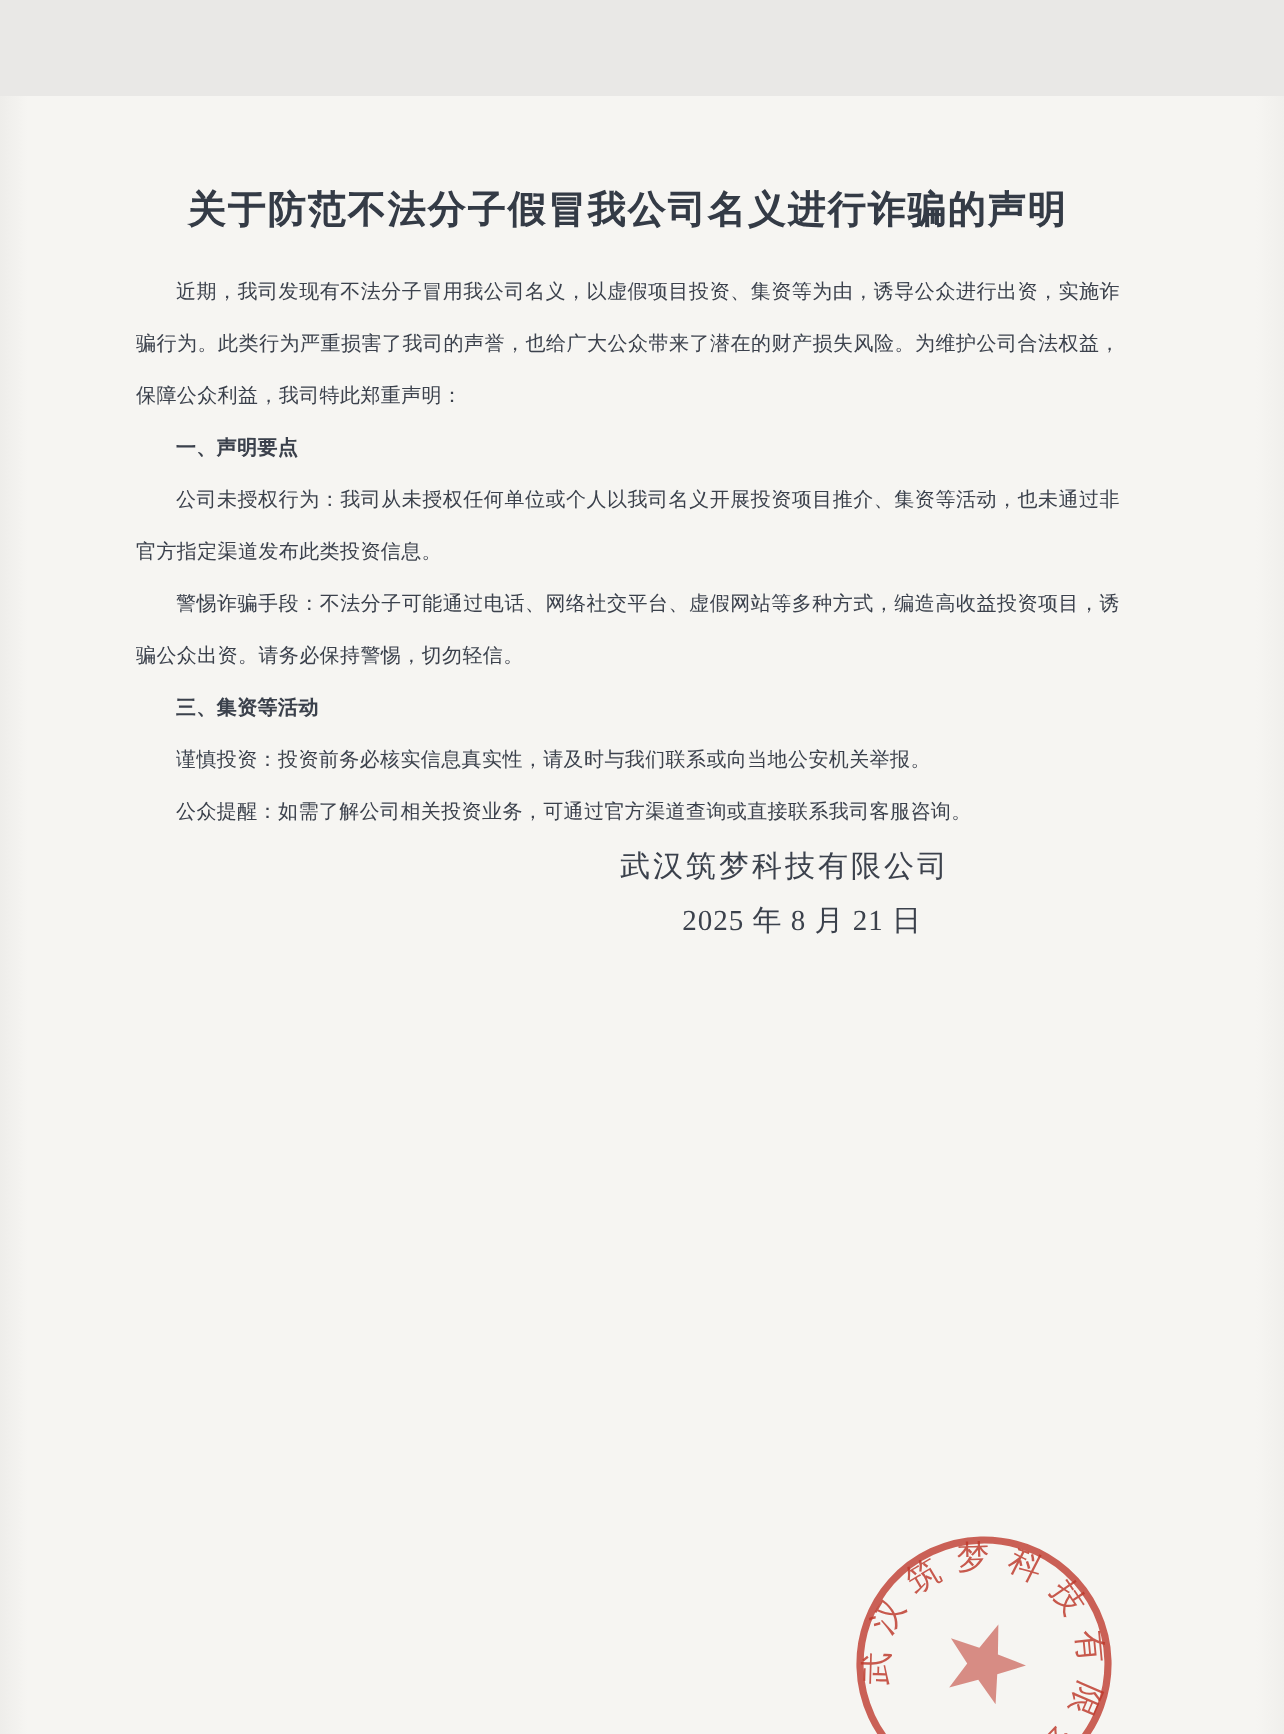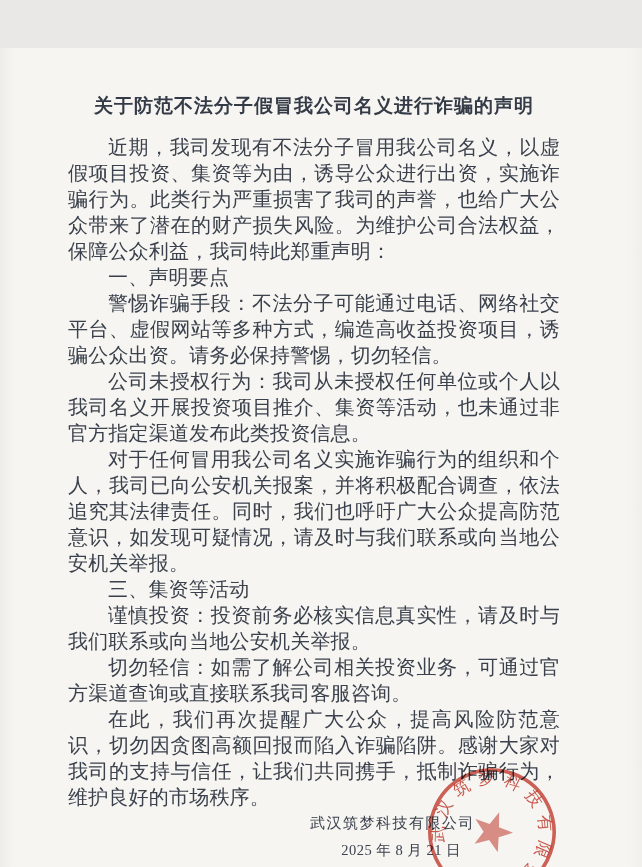--- a/index.html
+++ b/index.html
@@ -28,32 +28,32 @@
   .doc-title {
     margin: 0 0 14px 0;
     text-align: center;
     font-size: 19px;
     font-weight: 700;
     letter-spacing: 1px;
     color: #343b46;
     line-height: 28px;
   }
   .body-text {
-    font-size: 20px;
+    font-size: 10px;
     line-height: 26px;
     letter-spacing: 0.2px;
     text-align: justify;
   }
   .body-text p {
     margin: 0;
     text-indent: 2em;
   }
   .section-heading {
     margin: 0;
-    font-weight: 400;
+    font-weight: 700;
     text-indent: 0;
   }
   .signature {
     margin-top: 4px;
     text-align: right;
   }
   .signature .company-line {
     padding-right: 85px;
     font-size: 15px;
     letter-spacing: 1.5px;
@@ -81,29 +81,27 @@
 
 <div class="page">
 
   <h1 class="doc-title">关于防范不法分子假冒我公司名义进行诈骗的声明</h1>
 
   <div class="body-text">
 
     <p>近期，我司发现有不法分子冒用我公司名义，以虚假项目投资、集资等为由，诱导公众进行出资，实施诈骗行为。此类行为严重损害了我司的声誉，也给广大公众带来了潜在的财产损失风险。为维护公司合法权益，保障公众利益，我司特此郑重声明：</p>
 
     <p class="section-heading">一、声明要点</p>
+    <p>公司未授权行为：我司从未授权任何单位或个人以我司名义开展投资项目推介、集资等活动，也未通过非官方指定渠道发布此类投资信息。</p>
     <p>警惕诈骗手段：不法分子可能通过电话、网络社交平台、虚假网站等多种方式，编造高收益投资项目，诱骗公众出资。请务必保持警惕，切勿轻信。</p>
-    <p>公司未授权行为：我司从未授权任何单位或个人以我司名义开展投资项目推介、集资等活动，也未通过非官方指定渠道发布此类投资信息。</p>
 
-    <p>对于任何冒用我公司名义实施诈骗行为的组织和个人，我司已向公安机关报案，并将积极配合调查，依法追究其法律责任。同时，我们也呼吁广大公众提高防范意识，如发现可疑情况，请及时与我们联系或向当地公安机关举报。</p>
 
     <p class="section-heading">三、集资等活动</p>
     <p>谨慎投资：投资前务必核实信息真实性，请及时与我们联系或向当地公安机关举报。</p>
-    <p>切勿轻信：如需了解公司相关投资业务，可通过官方渠道查询或直接联系我司客服咨询。</p>
-    <p>在此，我们再次提醒广大公众，提高风险防范意识，切勿因贪图高额回报而陷入诈骗陷阱。感谢大家对我司的支持与信任，让我们共同携手，抵制诈骗行为，维护良好的市场秩序。</p>
+    <p>公众提醒：如需了解公司相关投资业务，可通过官方渠道查询或直接联系我司客服咨询。</p>
   </div>
 
   <div class="signature">
     <div class="company-line">武汉筑梦科技有限公司</div>
     <div class="date-line">2025 年 8 月 21 日</div>
   </div>
 
   <div class="seal">
     <svg viewBox="0 0 154 154" width="154" height="154">
       <circle cx="77" cy="77" r="62" fill="none" stroke="#c5392b" stroke-width="3.6" opacity="0.78"></circle>

